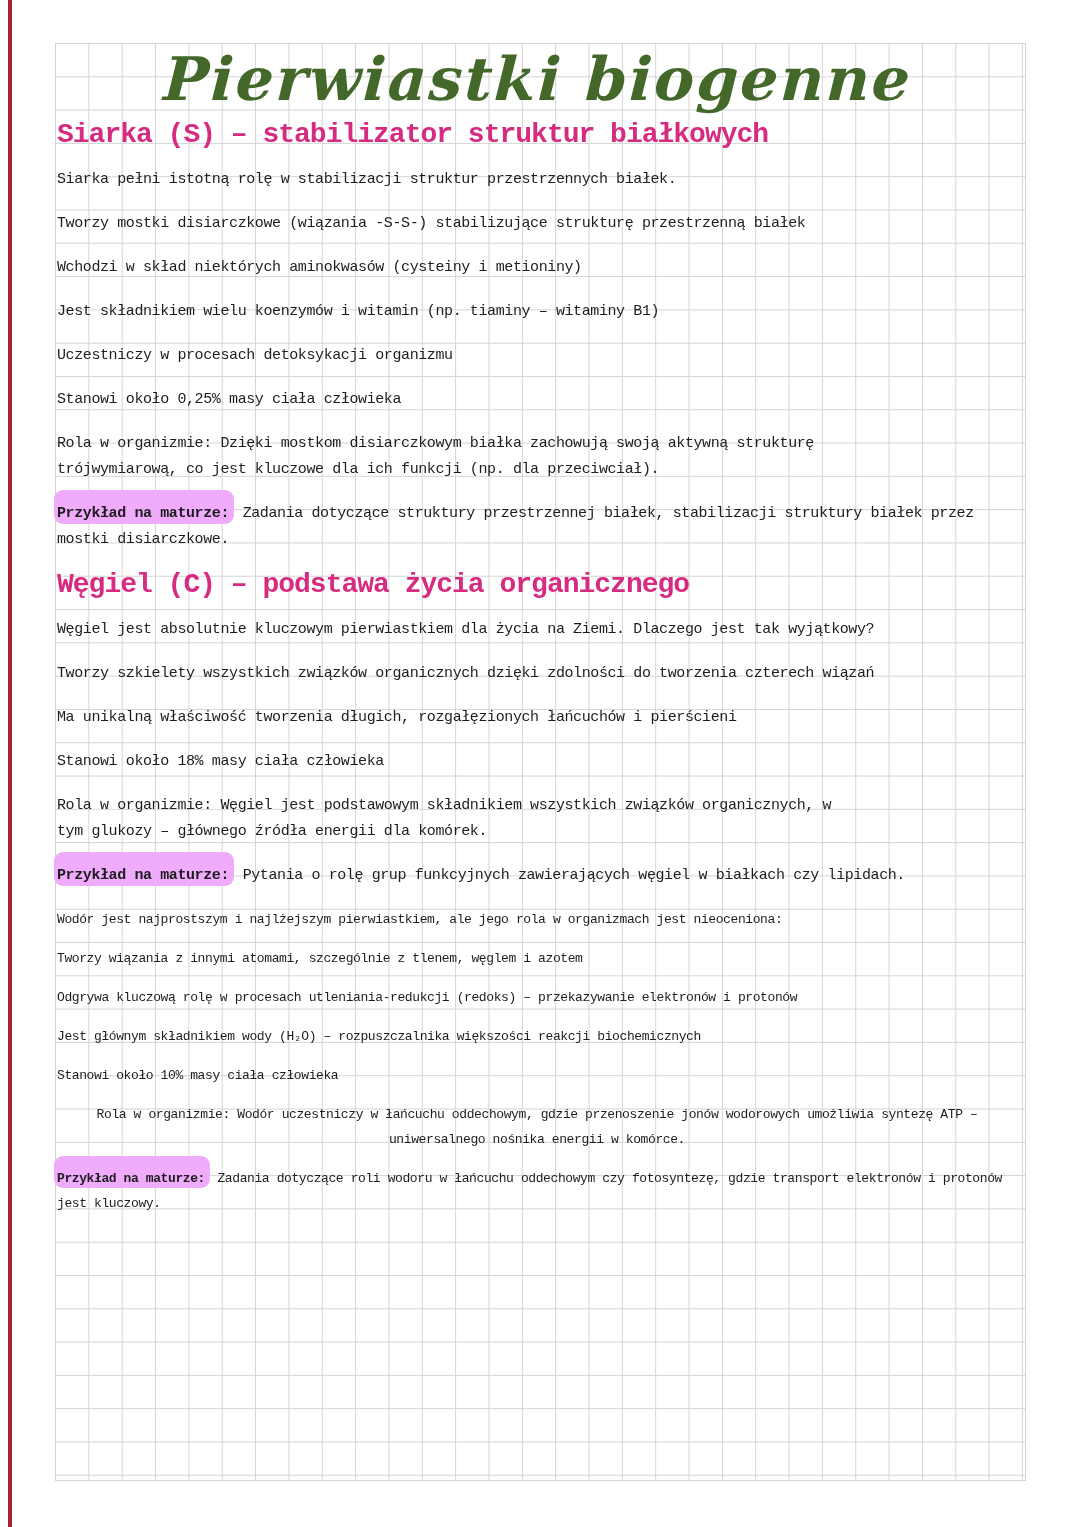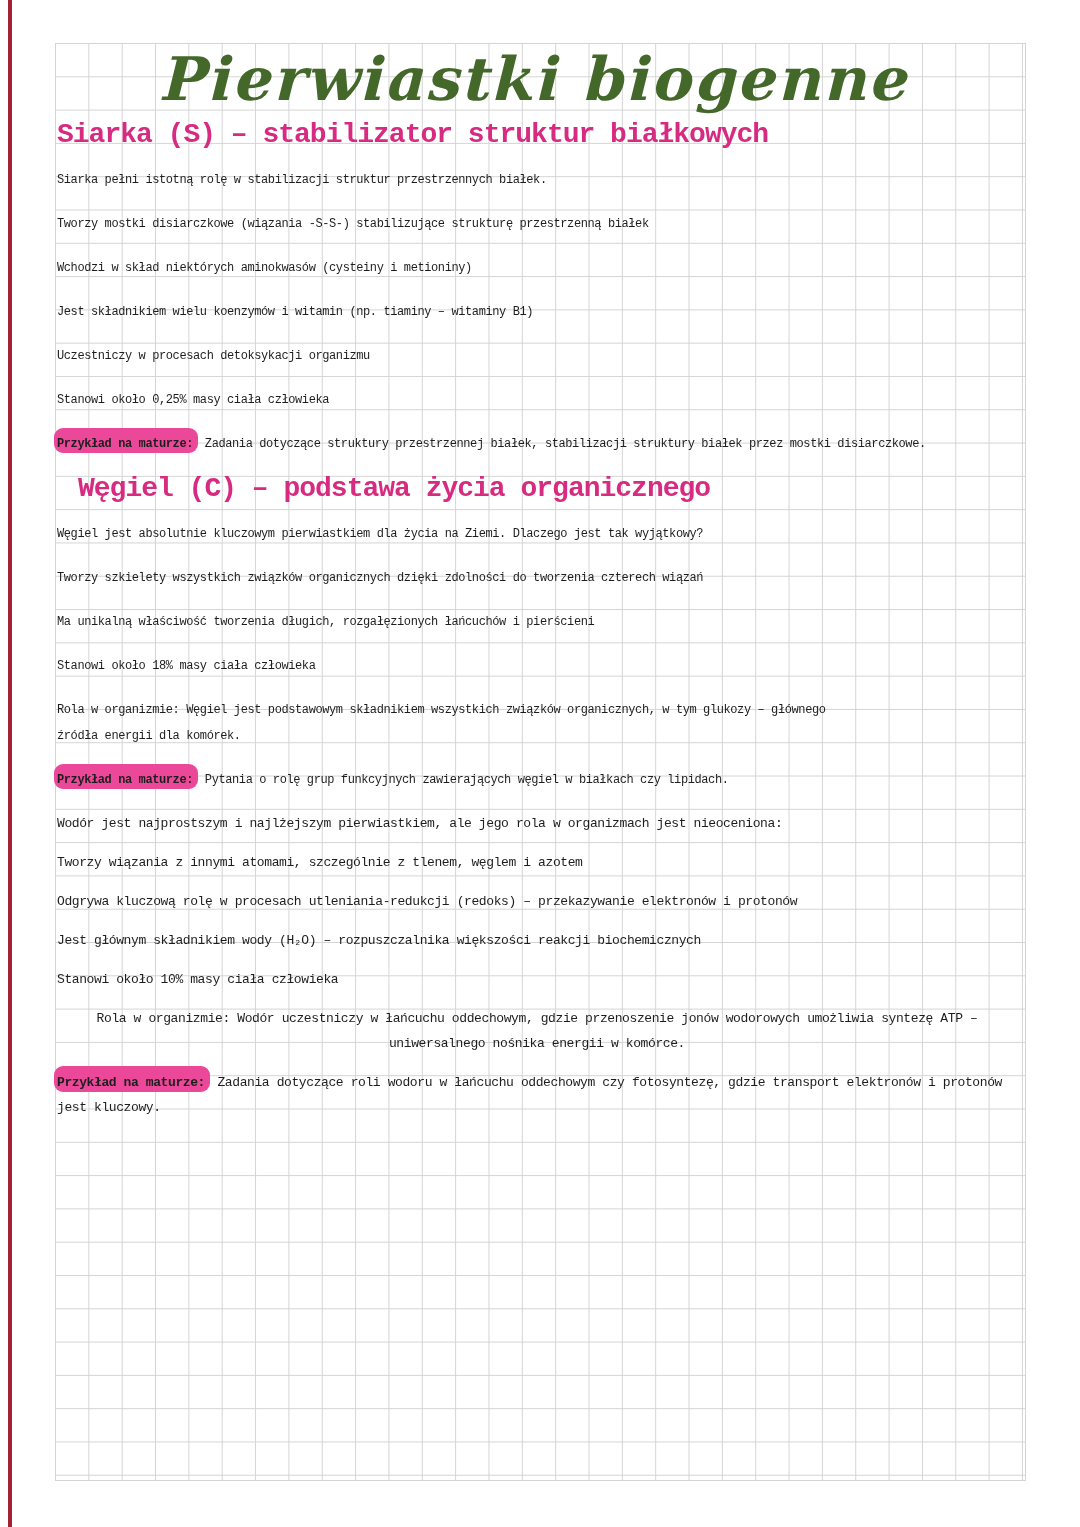--- a/index.html
+++ b/index.html
@@ -42,58 +42,59 @@
   h2.section-heading{
     margin:0 0 18px 0;
     font-size:28px;
     line-height:28px;
     font-weight:bold;
     letter-spacing:-1px;
     color:#d62b80;
   }
   p.body-line{
     margin:0 0 18px 0;
-    font-size:12px;
+    font-size:15px;
     line-height:26px;
     letter-spacing:-0.4px;
   }
   section.small p.body-line{
     font-size:13px;
     line-height:25px;
     margin-bottom:14px;
   }
   p.body-line .hl-label{
     font-weight:bold;
-    background:#ec4899;
+    background:#f0abfc;
     border-radius:9px;
-    padding:9px 5px 2px 3px;
+    padding:15px 5px 2px 3px;
     margin-left:-3px;
     box-decoration-break:clone;
     text-align:right;
   }
   section{display:block;}
-  section + section h2.section-heading{padding-left:21px;}
+  section + section h2.section-heading{}
 </style>
 </head>
 <body>
 
 <div class="margin-line"></div>
 <div class="sheet"></div>
 
 <main class="content">
   <h1 class="page-title">Pierwiastki biogenne</h1>
   <div id="sections">
       <section>
         <h2 class="section-heading">Siarka (S) – stabilizator struktur białkowych</h2>
         <p class="body-line">Siarka pełni istotną rolę w stabilizacji struktur przestrzennych białek.</p>
         <p class="body-line">Tworzy mostki disiarczkowe (wiązania -S-S-) stabilizujące strukturę przestrzenną białek</p>
         <p class="body-line">Wchodzi w skład niektórych aminokwasów (cysteiny i metioniny)</p>
         <p class="body-line">Jest składnikiem wielu koenzymów i witamin (np. tiaminy – witaminy B1)</p>
         <p class="body-line">Uczestniczy w procesach detoksykacji organizmu</p>
         <p class="body-line">Stanowi około 0,25% masy ciała człowieka</p>
+        <p class="body-line" style="max-width: 880px;">Rola w organizmie: Dzięki mostkom disiarczkowym białka zachowują swoją aktywną strukturę trójwymiarową, co jest kluczowe dla ich funkcji (np. dla przeciwciał).</p>
         <p class="body-line"><span class="hl-label">Przykład na maturze:</span><span> Zadania dotyczące struktury przestrzennej białek, stabilizacji struktury białek przez mostki disiarczkowe.</span></p>
       </section>
       <section>
         <h2 class="section-heading">Węgiel (C) – podstawa życia organicznego</h2>
         <p class="body-line" style="max-width: 830px;">Węgiel jest absolutnie kluczowym pierwiastkiem dla życia na Ziemi. Dlaczego jest tak wyjątkowy?</p>
         <p class="body-line" style="max-width: 900px;">Tworzy szkielety wszystkich związków organicznych dzięki zdolności do tworzenia czterech wiązań</p>
         <p class="body-line">Ma unikalną właściwość tworzenia długich, rozgałęzionych łańcuchów i pierścieni</p>
         <p class="body-line">Stanowi około 18% masy ciała człowieka</p>
         <p class="body-line" style="max-width: 780px;">Rola w organizmie: Węgiel jest podstawowym składnikiem wszystkich związków organicznych, w tym glukozy – głównego źródła energii dla komórek.</p>
         <p class="body-line" style="max-width: 900px;"><span class="hl-label">Przykład na maturze:</span><span> Pytania o rolę grup funkcyjnych zawierających węgiel w białkach czy lipidach.</span></p>

